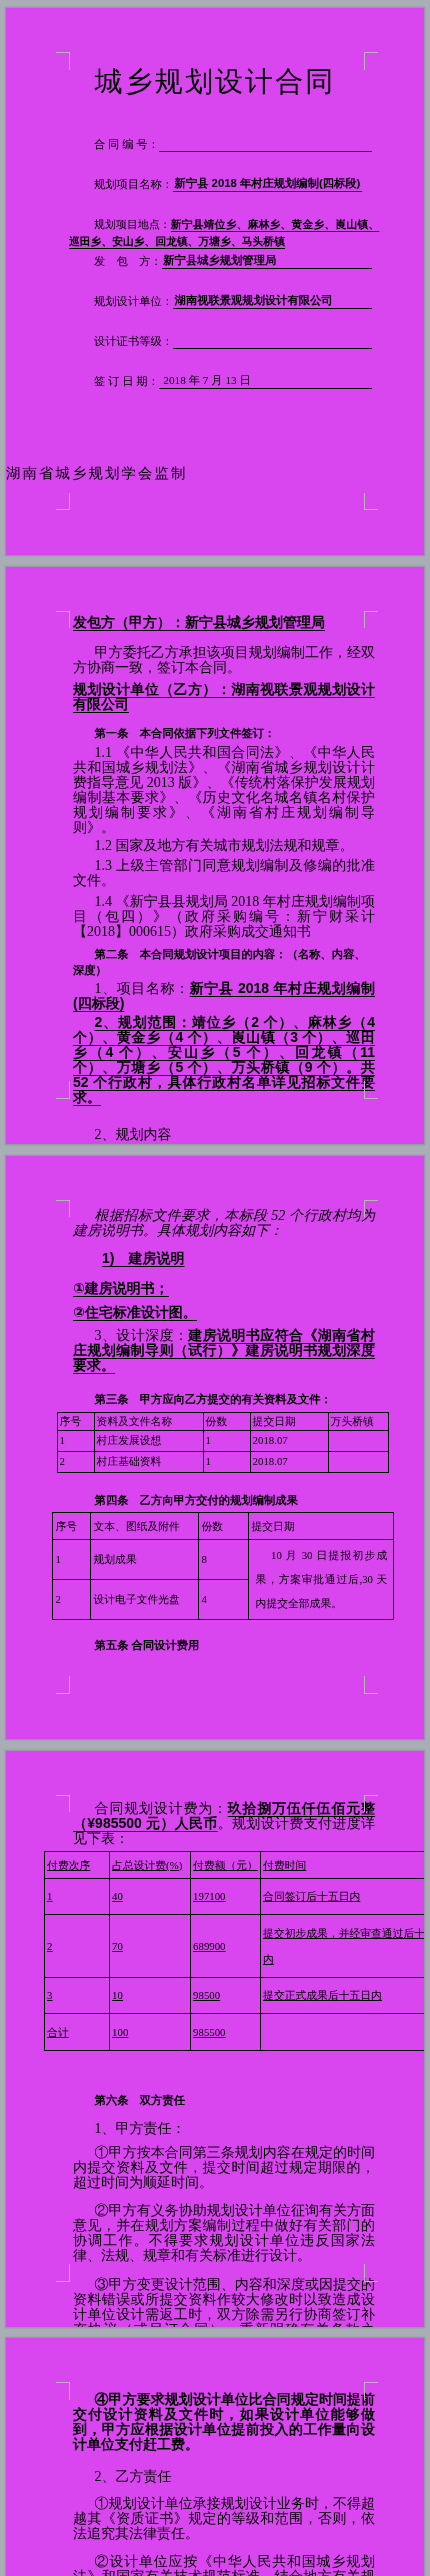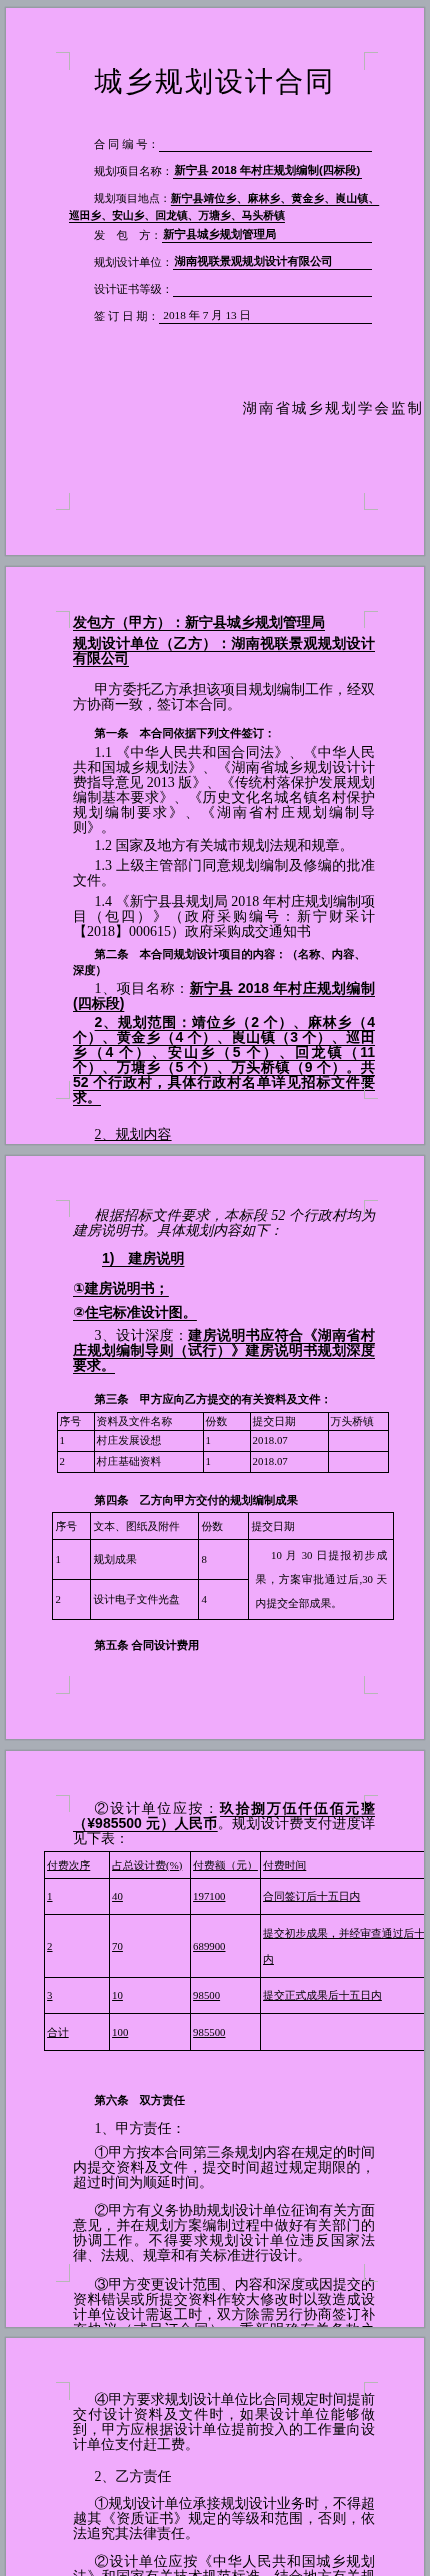--- a/index.html
+++ b/index.html
@@ -2,48 +2,48 @@
 <html style="font-size:8.2px"><head>
 <meta charset="utf-8">
 <style>
   html,body{margin:0;padding:0;}
   body{
     width:430px;height:4104px;background:#a9aeb6;position:relative;
     font-family:"Liberation Serif","DejaVu Serif",serif;color:#000;
     -webkit-font-smoothing:antialiased;overflow:hidden;
   }
   .page{
-    position:relative;width:420px;margin:0 auto 9.8px;background:#f0abfc;
+    position:relative;width:420px;margin:0 auto 9.8px;background:#d946ef;
     box-sizing:border-box;border:0.5px solid #969ba3;box-shadow:0 0 1px rgba(0,0,0,.25);
     overflow:hidden;
   }
   .page.first{margin-top:7.2px;}
   
   .mk{position:absolute;width:13.4px;height:16.5px;}
   .mk.tl{left:50px;top:44px;border-right:0.5px solid #b6b6b6;border-top:0.5px solid #b6b6b6;}
   .mk.tr{right:46px;top:44px;border-left:0.5px solid #b6b6b6;border-top:0.5px solid #b6b6b6;}
   .mk.bl{left:50px;bottom:45px;border-right:0.5px solid #b6b6b6;border-bottom:0.5px solid #b6b6b6;}
   .mk.br{right:46px;bottom:45px;border-left:0.5px solid #b6b6b6;border-bottom:0.5px solid #b6b6b6;}
   .body{margin:0 49px 0 67px;}
   .p{font-size:14px;line-height:15px;margin:9.3px 0;text-align:justify;text-indent:21.6px;}
   .h{font-size:11.3px;line-height:16px;font-weight:bold;text-indent:21.6px;margin:13.4px 0 9.3px;
      font-family:"Liberation Sans","DejaVu Sans",sans-serif;}
   .bu{font-weight:bold;font-family:"Liberation Sans","DejaVu Sans",sans-serif;
       text-decoration:underline;text-underline-offset:3.1px;text-decoration-thickness:0.8px;}
   
   .cover-title{text-align:center;font-size:28px;line-height:31px;letter-spacing:2.1px;margin-top:58px;}
   .cfields{margin:39px 52px 0 88px;font-size:11.3px;}
-  .crow{display:flex;align-items:flex-end;height:16px;margin-bottom:11px;text-align:right;}
+  .crow{display:flex;align-items:flex-end;height:16px;margin-bottom:24px;text-align:right;}
   .clabel{white-space:pre;}
   .cval{font-weight:bold;font-family:"Liberation Sans","DejaVu Sans",sans-serif;
         border-bottom:0.5px solid #000;padding:0 1.5px 0.5px 1.5px;white-space:pre;}
   .cval.rv{font-weight:normal;font-family:"Liberation Serif","DejaVu Serif",serif;}
   .cfill{flex:1;border-bottom:0.5px solid #000;}
   .crow-wrap{font-size:10.8px;line-height:16.5px;margin:0 -7.2px 4.1px -25px;text-indent:25px;text-align:justify;}
-  .cover-footer{text-align:right;font-size:14.4px;line-height:17.5px;letter-spacing:2.1px;margin-top:76px;padding-left:32px;}
+  .cover-footer{text-align:left;font-size:14.4px;line-height:17.5px;letter-spacing:2.1px;margin-top:76px;}
   
   table{border-collapse:collapse;font-size:10.8px;table-layout:fixed;}
   th,td{border:1px solid #000;text-align:left;font-weight:normal;padding:1px 2.1px;line-height:15px;}
   .t1{width:332px;margin-left:-16.5px;}
   .t2{width:342px;margin-left:-20.6px;}
   .t3{width:409px;margin-left:-29px;text-decoration:underline;}
   .t2 td.deliv{text-align:justify;text-indent:15.5px;line-height:24px;padding:3.1px 6.2px;}
   .t3 td.time2{line-height:26px;}
 </style>
 </head>
@@ -93,33 +93,33 @@
   <div class="cover-footer">湖南省城乡规划学会监制</div>
 </div>
 
 <div class="page" style="height:579px;">
   <i class="mk tl"></i>
   <i class="mk tr"></i>
   <i class="mk bl"></i>
   <i class="mk br"></i>
   <div class="body">
     <div class="p bu" style="margin:48px 0 0;text-indent:0;">发包方（甲方）：新宁县城乡规划管理局</div>
+    <div class="p" style="margin:15.5px 0 0;">甲方委托乙方承担该项目规划编制工作，经双方协商一致，签订本合同。</div>
     <div class="p bu" style="margin:6.2px 0 0;text-indent:0;">规划设计单位（乙方）：湖南视联景观规划设计有限公司</div>
-    <div class="p" style="margin:15.5px 0 0;">甲方委托乙方承担该项目规划编制工作，经双方协商一致，签订本合同。</div>
     <div class="h" style="margin:13.4px 0 0;">第一条　本合同依据下列文件签订：</div>
     <div class="p" style="margin:4.1px 0 0;">1.1 《中华人民共和国合同法》、《中华人民共和国城乡规划法》、《湖南省城乡规划设计计费指导意见 2013 版》、《传统村落保护发展规划编制基本要求》、《历史文化名城名镇名村保护规划编制要求》、《湖南省村庄规划编制导则》。</div>
     <div class="p" style="margin:3.1px 0 0;">1.2 国家及地方有关城市规划法规和规章。</div>
     <div class="p" style="margin:5.2px 0 0;">1.3 上级主管部门同意规划编制及修编的批准文件。</div>
     <div class="p" style="margin:5.2px 0 0;">1.4 《新宁县县规划局 2018 年村庄规划编制项目（包四）》（政府采购编号：新宁财采计【2018】000615）政府采购成交通知书</div>
     <div class="h" style="margin:7.2px 0 0;">第二条　本合同规划设计项目的内容：（名称、内容、深度）</div>
     <div class="p" style="margin:3.6px 0 0;">
       <span>1、项目名称：</span><span class="bu">新宁县 2018 年村庄规划编制(四标段)</span>
     </div>
     <div class="p bu" style="margin:3.6px 0 0;">2、规划范围：靖位乡（2 个）、麻林乡（4 个）、黄金乡（4 个）、崀山镇（3 个）、巡田乡（4 个）、安山乡（5 个）、回龙镇（11 个）、万塘乡（5 个）、万头桥镇（9 个）。共 52 个行政村，具体行政村名单详见招标文件要求。</div>
-    <div class="p" style="margin:22px 0 0;text-decoration:underline;">2、规划内容</div>
+    <div class="p" style="margin:22px 0 0;">2、规划内容</div>
   </div>
 </div>
 
 <div class="page" style="height:585px;">
   <i class="mk tl"></i>
   <i class="mk tr"></i>
   <i class="mk bl"></i>
   <i class="mk br"></i>
   <div class="body">
     <div class="p" style="margin:52px 0 0;font-style:italic;">根据招标文件要求，本标段 52 个行政村均为建房说明书。具体规划内容如下：</div>
@@ -194,21 +194,21 @@
   </div>
 </div>
 
 <div class="page" style="height:578px;">
   <i class="mk tl"></i>
   <i class="mk tr"></i>
   <i class="mk bl"></i>
   <i class="mk br"></i>
   <div class="body">
     <div class="p" style="margin:50px 0 0;">
-      <span>②设计单位应按：</span><span class="bu">玖拾捌万伍仟伍佰元整（¥985500 元）人民币</span><span>。规划设计费支付进度详见下表：</span>
+      <span>合同规划设计费为：</span><span class="bu">玖拾捌万伍仟伍佰元整（¥985500 元）人民币</span><span>。规划设计费支付进度详见下表：</span>
     </div>
     <table class="t3" style="margin-top:5.7px;">
       <colgroup>
           <col style="width:65px">
           <col style="width:81px">
           <col style="width:70px">
           <col>
         </colgroup>
       <tbody>
           <tr style="height:27px;">
@@ -249,20 +249,20 @@
     <div class="p" style="margin:13.4px 0 0;">②甲方有义务协助规划设计单位征询有关方面意见，并在规划方案编制过程中做好有关部门的协调工作。不得要求规划设计单位违反国家法律、法规、规章和有关标准进行设计。</div>
     <div class="p" style="margin:13.4px 0 0;">③甲方变更设计范围、内容和深度或因提交的资料错误或所提交资料作较大修改时以致造成设计单位设计需返工时，双方除需另行协商签订补充协议（或另订合同），重新明确有关条款之外，甲方应按规划设计单位所耗工作量向设计单位增付设计费（详见《建设项目前期工作咨询收费暂行规定》》。</div>
   </div>
 </div>
 
 <div class="page" style="height:579px;">
   <i class="mk tl"></i>
   <i class="mk tr"></i>
 
   <div class="body">
-    <div class="p" style="margin:54px 0 0;">④甲方要求规划设计单位比合同规定时间提前交付设计资料及文件时，如果设计单位能够做到，甲方应根据设计单位提前投入的工作量向设计单位支付赶工费。</div>
+    <div class="p" style="margin:54px 0 0;font-weight:bold;">④甲方要求规划设计单位比合同规定时间提前交付设计资料及文件时，如果设计单位能够做到，甲方应根据设计单位提前投入的工作量向设计单位支付赶工费。</div>
     <div class="p" style="margin:16.5px 0 0;">2、乙方责任</div>
     <div class="p" style="margin:12px 0 0;">①规划设计单位承接规划设计业务时，不得超越其《资质证书》规定的等级和范围，否则，依法追究其法律责任。</div>
     <div class="p" style="margin:13.4px 0 0;">②设计单位应按《中华人民共和国城乡规划法》和国家有关技术规范标准，结合地方有关规定及发包提供的设计要求，进行规划设计，按合同规定的进度要求，提交质量合格的规划设计成果，并对其负责。</div>
 
   </div>
 </div>
 
 
 </body></html>

